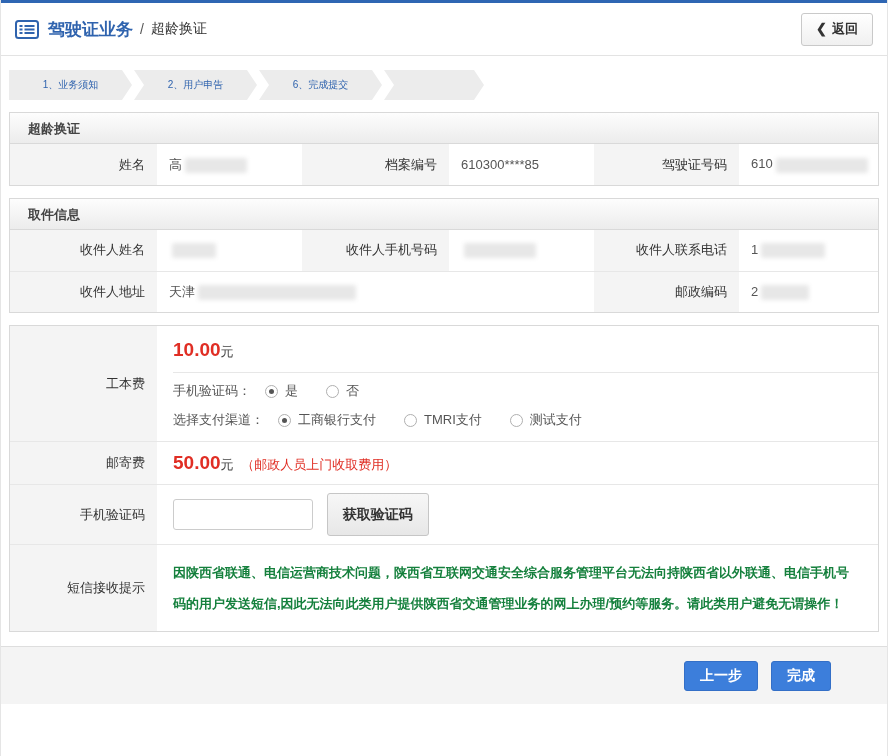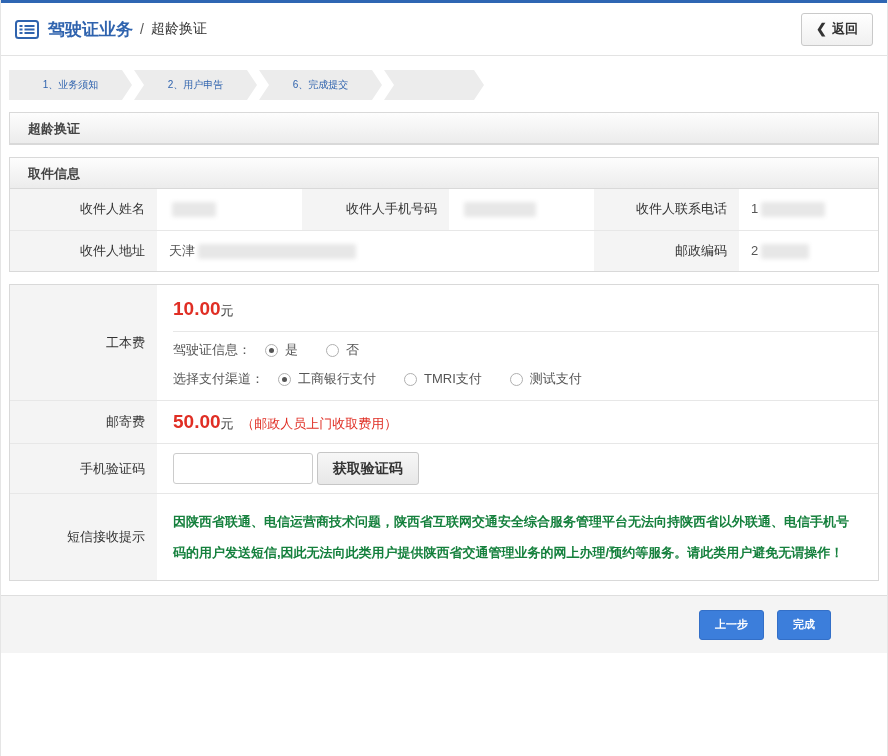--- a/index.html
+++ b/index.html
@@ -52,30 +52,30 @@
   .opt-line .opt-label { margin-right:14px; }
   .radio { display:inline-flex; align-items:center; margin-right:28px; cursor:pointer; }
   .rb { width:13px; height:13px; border:1px solid #b0b0b0; border-radius:50%; background:#fff;
     margin-right:7px; position:relative; flex:0 0 auto; }
   .rb.checked::after { content:""; position:absolute; left:3px; top:3px; right:3px; bottom:3px;
     background:#555; border-radius:50%; }
   .postage-cell { padding:10px 0 10px 16px !important; }
   .sms-cell { padding:8px 0 8px 16px !important; }
   .sms-input { width:140px; height:31px; border:1px solid #ccc; border-radius:3px; padding:0 8px;
     font-size:14px; font-family:inherit; vertical-align:middle; }
-  .get-code-btn { height:33px; padding:0 15px; vertical-align:middle;
+  .get-code-btn { height:43px; padding:0 15px; margin-left:10px; vertical-align:middle;
     background:linear-gradient(#f7f7f7,#e7e7e7); border:1px solid #c6c6c6; border-radius:3px;
     font-size:14px; font-weight:bold; color:#333; cursor:pointer; font-family:inherit; }
   td.notice-cell { padding:12px 20px 12px 16px; white-space:normal; height:auto; }
   .notice { color:#15803d; line-height:31px; font-size:13px;font-weight:bold; }
   
   .footer { margin-top:14px; background:#f4f4f4; border-top:1px solid #dedede; height:58px;
     display:flex; align-items:center; justify-content:flex-end; padding-right:56px; }
   .btn-blue { background:#3c7edb; color:#fff; border:1px solid #336fc7; border-radius:3px;
-    height:30px; padding:0 15px; font-size:11px; font-weight:bold; margin-left:13px;
+    height:30px; padding:0 15px; font-size:14px; font-weight:bold; margin-left:13px;
     cursor:pointer; font-family:inherit; }
 </style>
 </head>
 <body>
 
 <div class="topline"></div>
 
 <div class="header">
   <span class="hicon">
     <svg viewBox="0 0 24 19" width="24" height="19">
@@ -106,20 +106,28 @@
   <table>
     <colgroup>
         <col style="width:147px">
         <col style="width:145px">
         <col style="width:147px">
         <col style="width:145px">
         <col style="width:145px">
         <col>
       </colgroup>
     <tbody>
+        <tr>
+      <td class="lbl">姓名</td>
+      <td class="val"><span>高</span><span class="blur" style="width:62px"></span></td>
+      <td class="lbl">档案编号</td>
+      <td class="val"><span>610300****85</span></td>
+      <td class="lbl">驾驶证号码</td>
+      <td class="val"><span>610</span><span class="blur" style="width:92px"></span></td>
+    </tr>
   </tbody>
     </table>
 </div>
 
 <div class="section">
   <div class="section-h">取件信息</div>
   <table>
     <colgroup>
         <col style="width:147px">
         <col style="width:145px">
@@ -154,21 +162,21 @@
         <col>
       </colgroup>
     <tbody>
         <tr>
       <td class="lbl">工本费</td>
       <td class="val pay-val" style="white-space:normal;height:auto;">
         <div class="fee-line">
           <span class="amt">10.00</span><span class="unit">元</span>
         </div>
         <div class="opt-line">
-          <span class="opt-label">驾驶证信息：</span>
+          <span class="opt-label">手机验证码：</span>
           <label class="radio">
             <span class="rb checked"></span>
             <span>是</span>
           </label>
           <label class="radio">
             <span class="rb"></span>
             <span>否</span>
           </label>
         </div>
         <div class="opt-line" style="padding-bottom:12px;">

